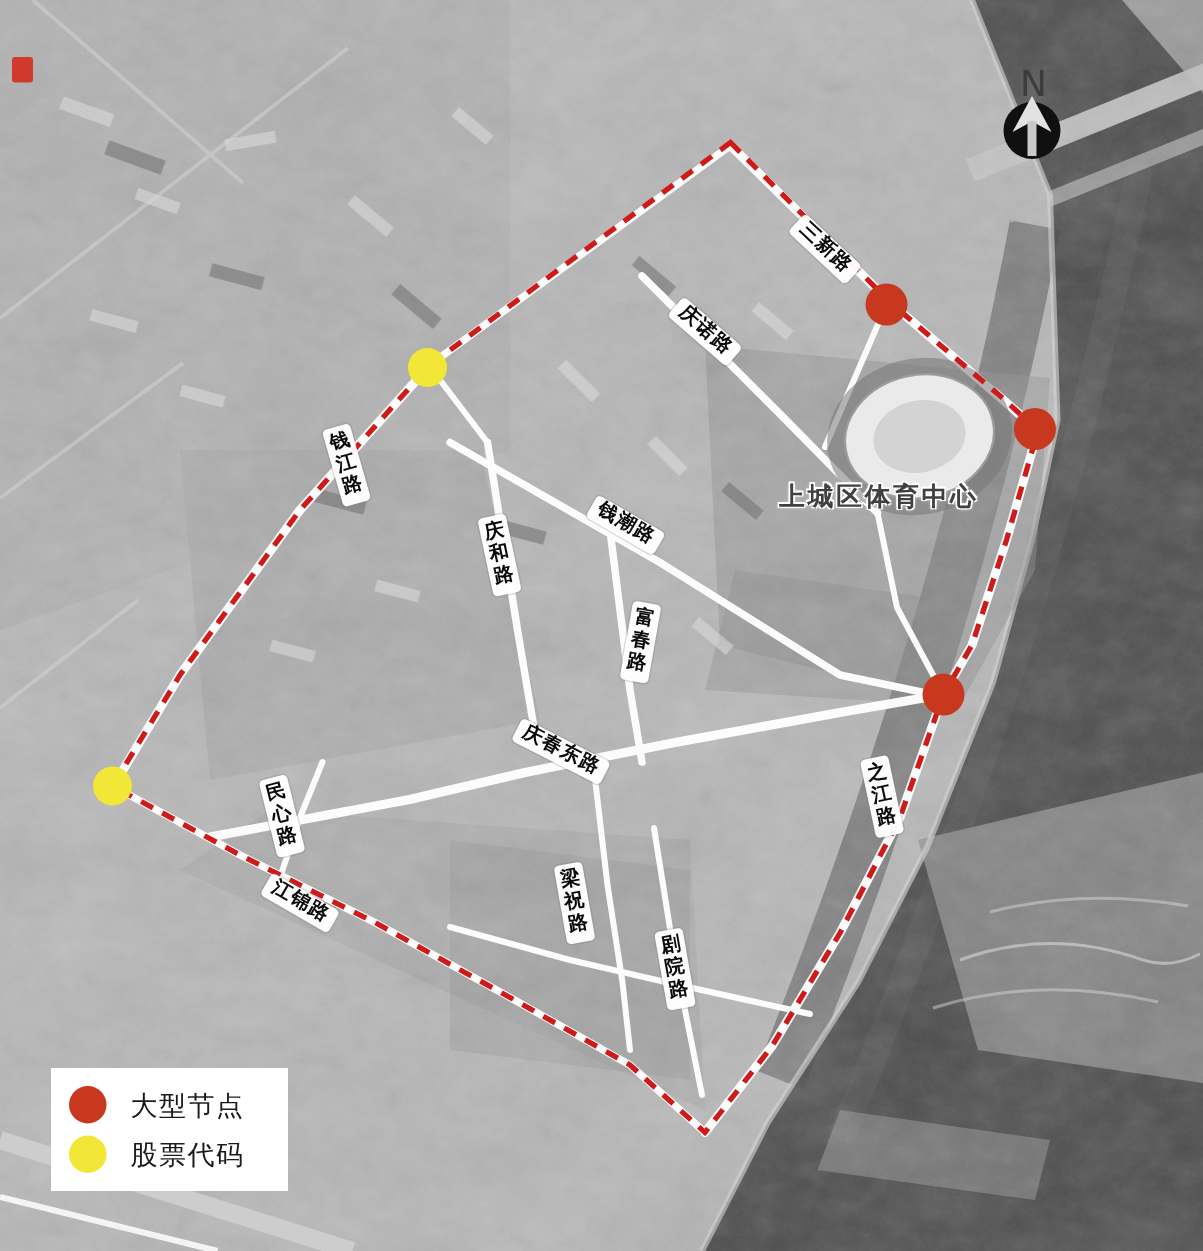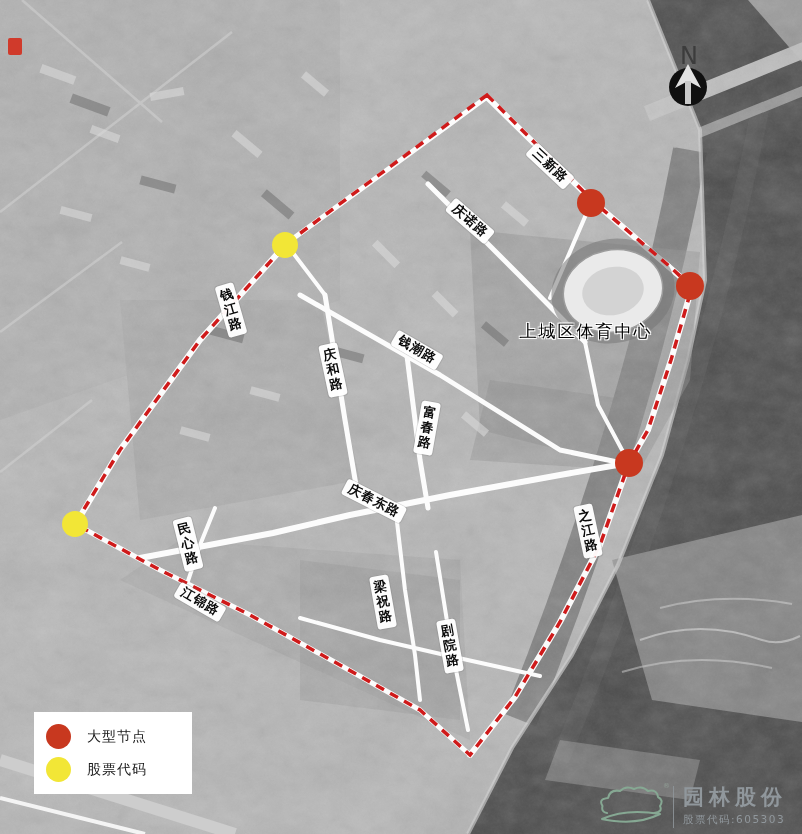--- a/index.html
+++ b/index.html
@@ -15,37 +15,37 @@
     font-size:13px;font-weight:700;letter-spacing:1px;line-height:1.15;
     padding:1px 5px;border-radius:3px;white-space:nowrap;
     box-shadow:0 0 0 1px rgba(120,120,120,.25);
     transform-origin:center center;
   }
   .rlabel.vert{
     white-space:normal;width:15px;word-break:break-all;text-align:center;
     padding:4px 2px;letter-spacing:0;
   }
   .site-label{
-    position:absolute;font-size:17px;font-weight:400;color:#000000;letter-spacing:2px;
+    position:absolute;font-size:17px;font-weight:700;color:#404040;letter-spacing:2px;
     text-shadow:-1px -1px 0 #fff,1px -1px 0 #fff,-1px 1px 0 #fff,1px 1px 0 #fff,0 0 3px #fff;
     white-space:nowrap;
   }
   
   .north-n{position:absolute;left:676px;top:42px;width:26px;text-align:center;
     font-size:24px;color:#3c3c3c;font-weight:400;}
   
   .legend{
     position:absolute;left:34px;top:712px;width:158px;height:82px;background:#fff;
     display:flex;flex-direction:column;justify-content:center;gap:8px;
   }
   .legend-row{display:flex;align-items:center;gap:16px;padding-left:12px;}
   .legend-dot{width:25px;height:25px;border-radius:50%;flex:0 0 auto;}
   .legend-dot.large{background:#c8381f;}
   .legend-dot.small{background:#f2e636;}
-  .legend-text{font-size:14px;color:#1a1a1a;font-weight:500;letter-spacing:1px;}
+  .legend-text{font-size:18px;color:#1a1a1a;font-weight:500;letter-spacing:1px;}
   
   .watermark{position:absolute;left:8px;top:38px;width:14px;height:17px;
     background:#d03a2b;border-radius:2px;}
   
   .logo{
     position:absolute;left:598px;top:779px;width:204px;height:55px;
     display:flex;align-items:center;gap:9px;
   }
   .logo .mark{position:relative;flex:0 0 auto;}
   .logo .reg{position:absolute;right:-6px;top:-2px;font-size:7px;color:#8d9a92;}
@@ -227,30 +227,14 @@
     <div class="legend-row">
       <span class="legend-dot large"></span>
       <span class="legend-text">大型节点</span>
     </div>
     <div class="legend-row">
       <span class="legend-dot small"></span>
       <span class="legend-text">股票代码</span>
     </div>
   </div>
 
-  <div class="logo">
-    <div class="mark">
-      <svg width="66" height="42" viewBox="0 0 66 42">
-        <g fill="none" stroke="#86a893" stroke-width="2" stroke-linecap="round" stroke-linejoin="round">
-          <path d="M9,29 Q3,28 4.5,22 Q0,15 10,14 Q12,5 22,7 Q28,1 36,5 Q44,1 50,7 Q59,5 60,13 Q66,16 62,22 Q65,28 56,29"></path>
-          <path d="M4,35 Q28,24 62,30 Q42,40 16,37 Q8,36 4,35 Z"></path>
-        </g>
-      </svg>
-      <span class="reg">®</span>
-    </div>
-    <div class="divider"></div>
-    <div class="text-col">
-      <div class="brand">园林股份</div>
-      <div class="stock">股票代码:605303</div>
-    </div>
-  </div>
 
 </div>
 
 </body></html>

